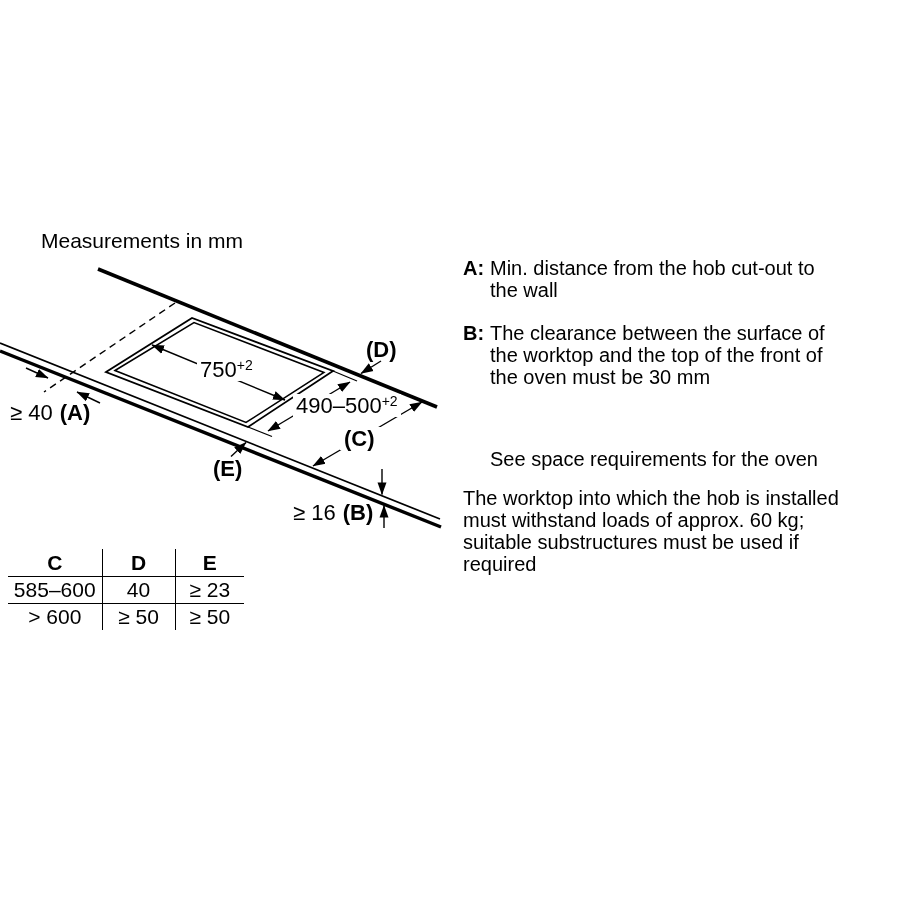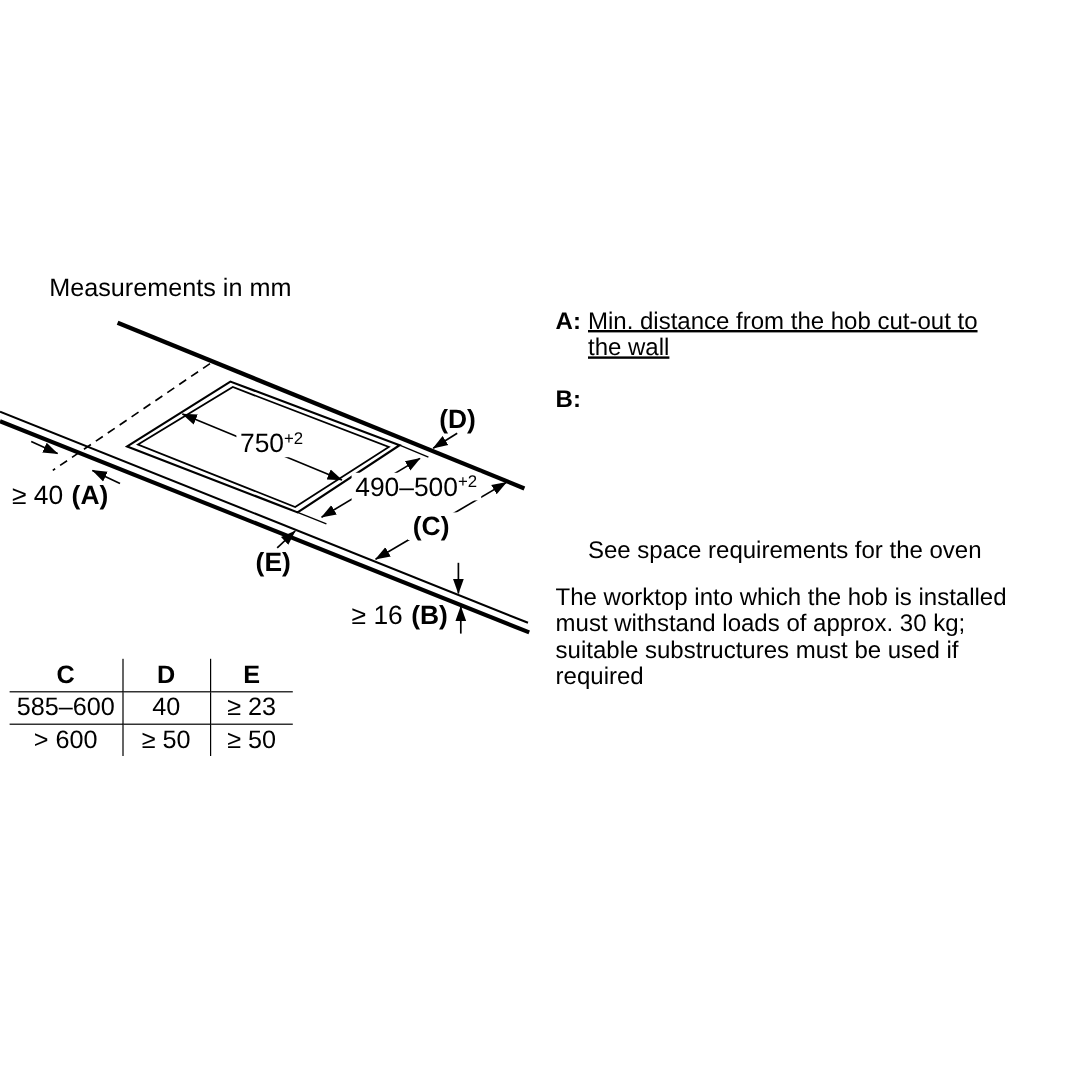--- a/index.html
+++ b/index.html
@@ -14,21 +14,21 @@
   svg.diagram text{font-family:"Liberation Sans","DejaVu Sans",sans-serif;fill:#000;}
   .dim-text{font-size:22px;}
   .dim-label{font-size:22px;font-weight:bold;}
   .sup{font-size:14px;}
 
   
   .notes{left:463px;top:257px;width:404px;font-size:20px;line-height:22px;}
   .note{display:flex;}
   .note + .note{margin-top:21px;}
   .note-label{font-weight:bold;width:27px;flex:none;}
-  .note-text{width:352px;text-decoration:underline;}
+  .note-text{width:352px;}
   .see-note{left:490px;top:448px;font-size:20px;line-height:22px;}
   .load-note{left:463px;top:487px;width:400px;font-size:20px;line-height:22px;}
 
   
   table.spec{left:8px;top:549px;position:absolute;border-collapse:collapse;
     font-size:21px;text-align:center;}
   table.spec th{font-weight:bold;height:27px;padding:0 4px;}
   table.spec td{height:26px;padding:0 4px;}
   table.spec th,table.spec td{border-right:1.7px solid #000;vertical-align:middle;}
   table.spec th:last-child,table.spec td:last-child{border-right:none;}
@@ -111,18 +111,19 @@
   </tbody>
 </table>
 
 <div class="abs notes">
   <div class="note">
     <span class="note-label">A:</span>
     <span class="note-text">Min. distance from the hob cut-out to the wall</span>
   </div>
   <div class="note">
     <span class="note-label">B:</span>
+    <span class="note-text">The clearance between the surface of the worktop and the top of the front of the oven must be 30 mm</span>
   </div>
 </div>
 
 <div class="abs see-note">See space requirements for the oven</div>
 
-<div class="abs load-note">The worktop into which the hob is installed must withstand loads of approx. 30 kg; suitable substructures must be used if required</div>
+<div class="abs load-note">The worktop into which the hob is installed must withstand loads of approx. 60 kg; suitable substructures must be used if required</div>
 
 </body></html>

